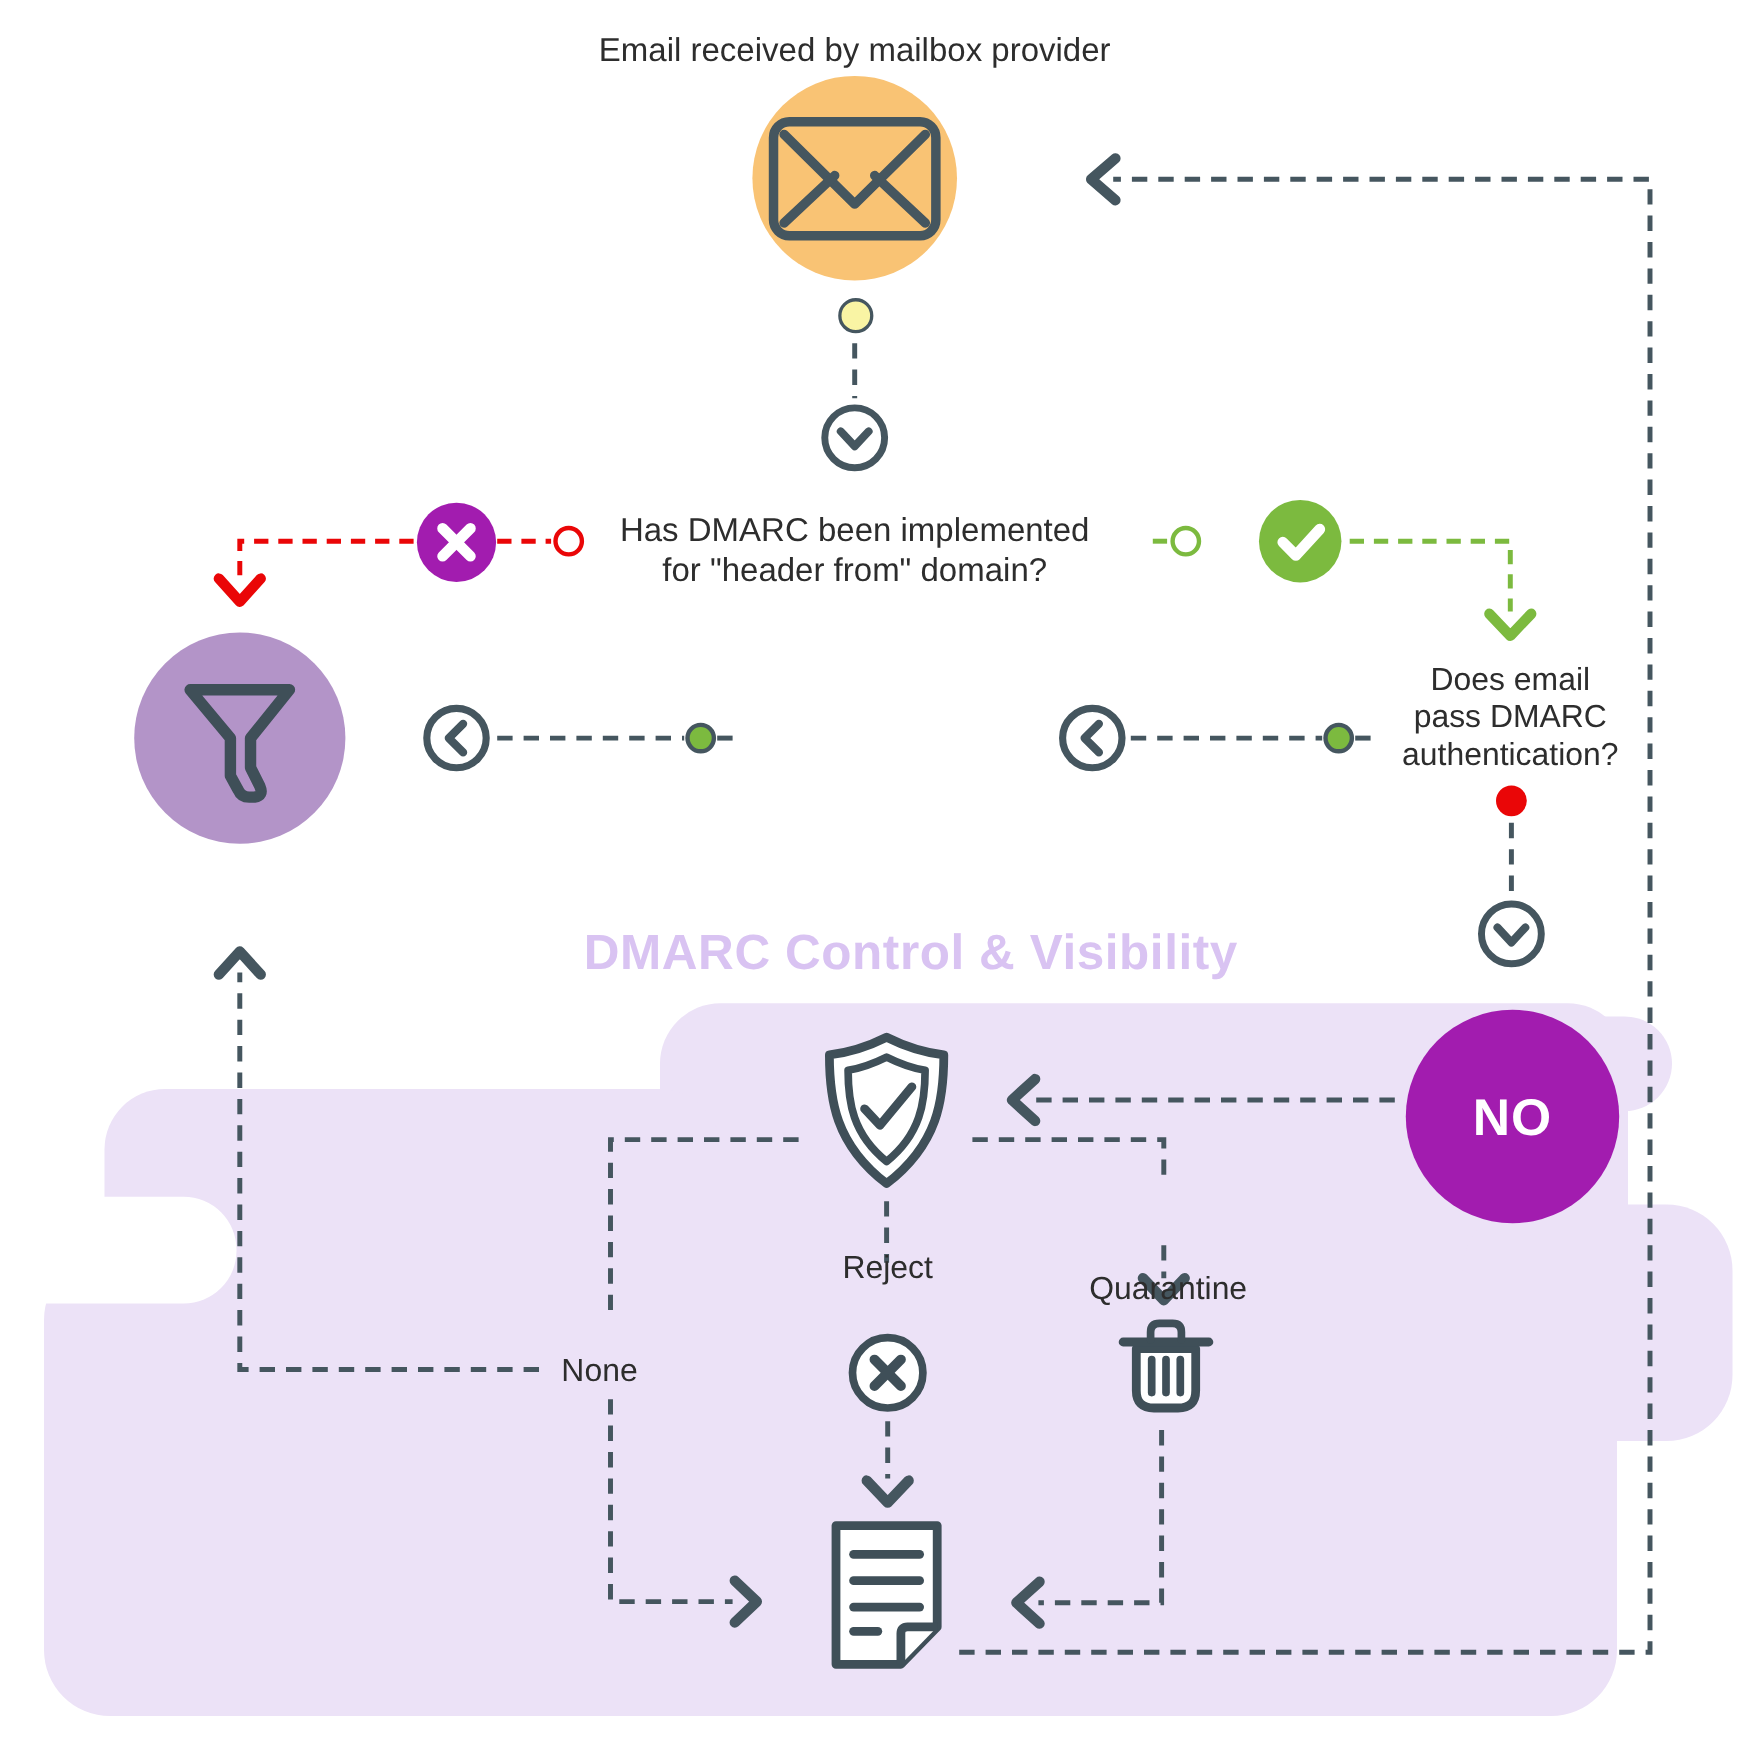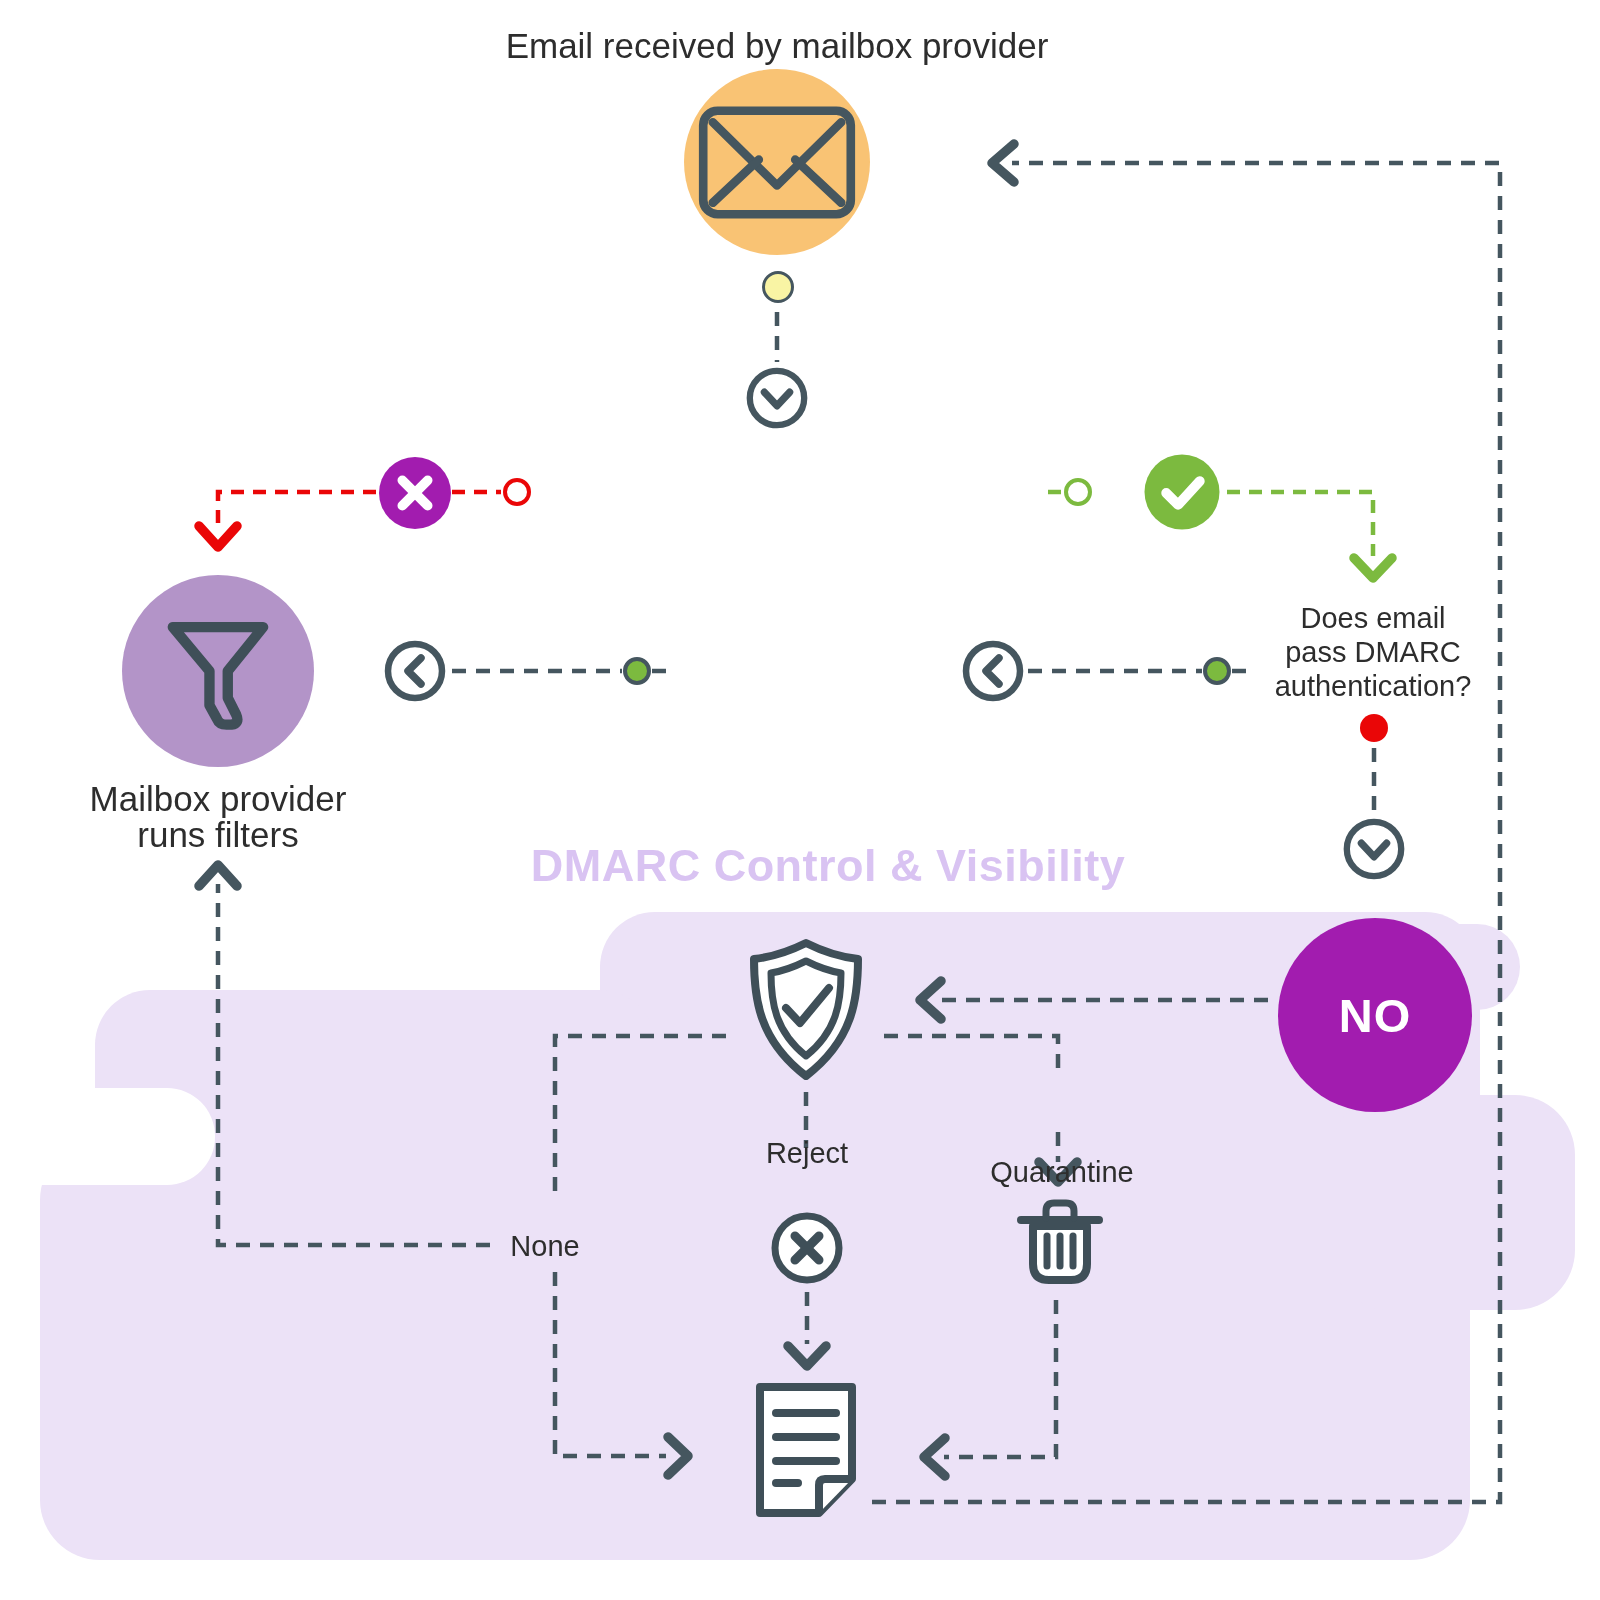--- a/index.html
+++ b/index.html
@@ -6,21 +6,21 @@
   #canvas{
     position:relative;width:1600px;height:1600px;overflow:hidden;
     background:#ffffff;font-family:"Liberation Sans",sans-serif;
   }
   .abs{position:absolute;}
   .ctr{transform:translate(-50%,-50%);}
   .blob{position:absolute;background:#ece2f7;}
   .blob-white{position:absolute;background:#ffffff;}
   .lbl{
     position:absolute;transform:translate(-50%,-50%);
-    color:#2d2d2d;font-size:35px;line-height:36px;text-align:center;white-space:nowrap;
+    color:#2d2d2d;font-size:30px;line-height:36px;text-align:center;white-space:nowrap;
   }
   .lbl .line{display:block;}
   .section-title{
     position:absolute;transform:translate(-50%,-50%);
     color:#d9c3f2;font-size:45px;font-weight:bold;white-space:nowrap;letter-spacing:.5px;
   }
   .circle{position:absolute;transform:translate(-50%,-50%);border-radius:50%;
     display:flex;align-items:center;justify-content:center;}
   .c-orange{background:#f9c374;}
   .c-purple{background:#b394c8;}
@@ -113,36 +113,36 @@
   <div class="circle c-red node" style="left:415px;top:493px;width:72px;height:72px;">
     <svg width="72" height="72" viewBox="0 0 74 74">
       <g stroke="#ffffff" stroke-width="10" stroke-linecap="round">
         <line x1="24" y1="24" x2="50" y2="50"></line>
         <line x1="50" y1="24" x2="24" y2="50"></line>
       </g>
     </svg>
   </div>
   <div class="ring node" style="left:517px;top:492px;width:20px;height:20px;border:4px solid #ea0607;"></div>
 
+  <div class="lbl node" style="left:777px;top:501px;">
+    <span class="line">Has DMARC been implemented</span>
+    <span class="line">for "header from" domain?</span>
+  </div>
 
   <div class="ring node" style="left:1078px;top:492px;width:20px;height:20px;border:4px solid #7cba3f;"></div>
   <div class="circle c-green node" style="left:1182px;top:492px;width:75px;height:75px;">
     <svg width="75" height="75" viewBox="0 0 76 76">
       <polyline points="22,39 34,51 56,27" fill="none" stroke="#ffffff" stroke-width="10" stroke-linecap="round" stroke-linejoin="round"></polyline>
     </svg>
   </div>
 
   <div class="circle c-purple node" style="left:218px;top:671px;width:192px;height:192px;">
     <svg width="122" height="122" viewBox="0 0 100 100">
       <path d="M13 14 L87 14 L58 50 L58 72 L65 86 Q68 93 61 94 L57 94 Q51 94 49 89 L43 78 L43 50 Z" fill="none" stroke="#3f4f58" stroke-width="8.5" stroke-linejoin="round" stroke-linecap="round"></path>
     </svg>
-  </div>
-  <div class="lbl node" style="left:218px;top:817px;">
-    <span class="line">Mailbox provider</span>
-    <span class="line">runs filters</span>
   </div>
 
   <div class="abs ctr node" style="left:415px;top:671px;">
     <svg width="66" height="66" viewBox="0 0 66 66">
       <circle cx="33" cy="33" r="27" fill="#ffffff" stroke="#45565f" stroke-width="6.5"></circle>
       <polyline points="39,20 26,33 39,46" fill="none" stroke="#45565f" stroke-width="7.5" stroke-linecap="round" stroke-linejoin="round"></polyline>
     </svg>
   </div>
 
   <div class="dot node" style="left:637px;top:671px;width:20px;height:20px;background:#7cba3f;border:4px solid #45565f;"></div>

